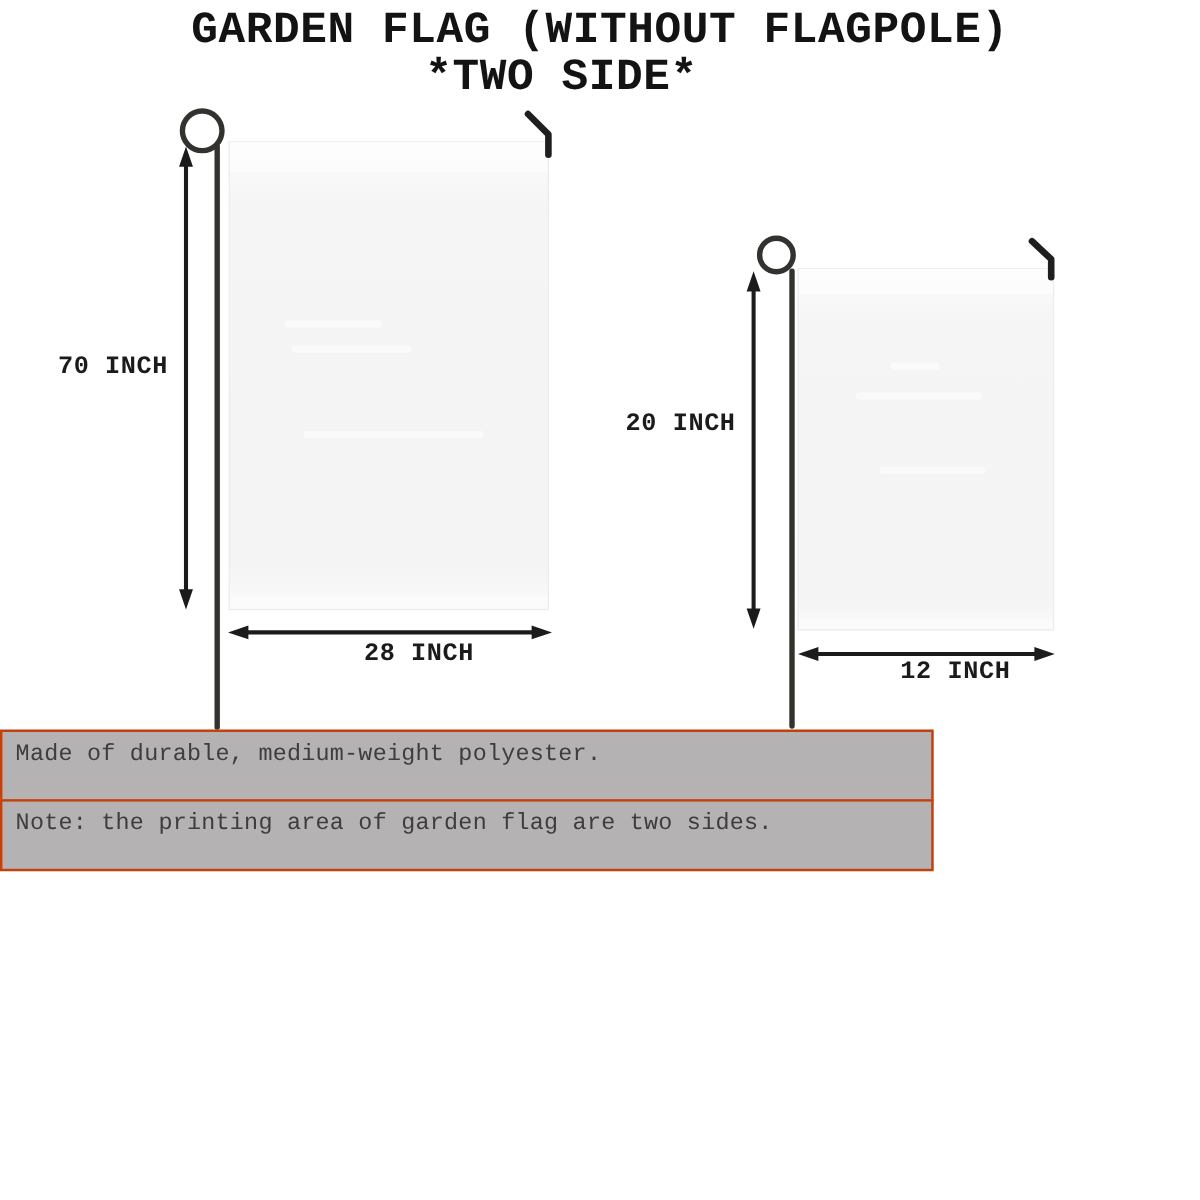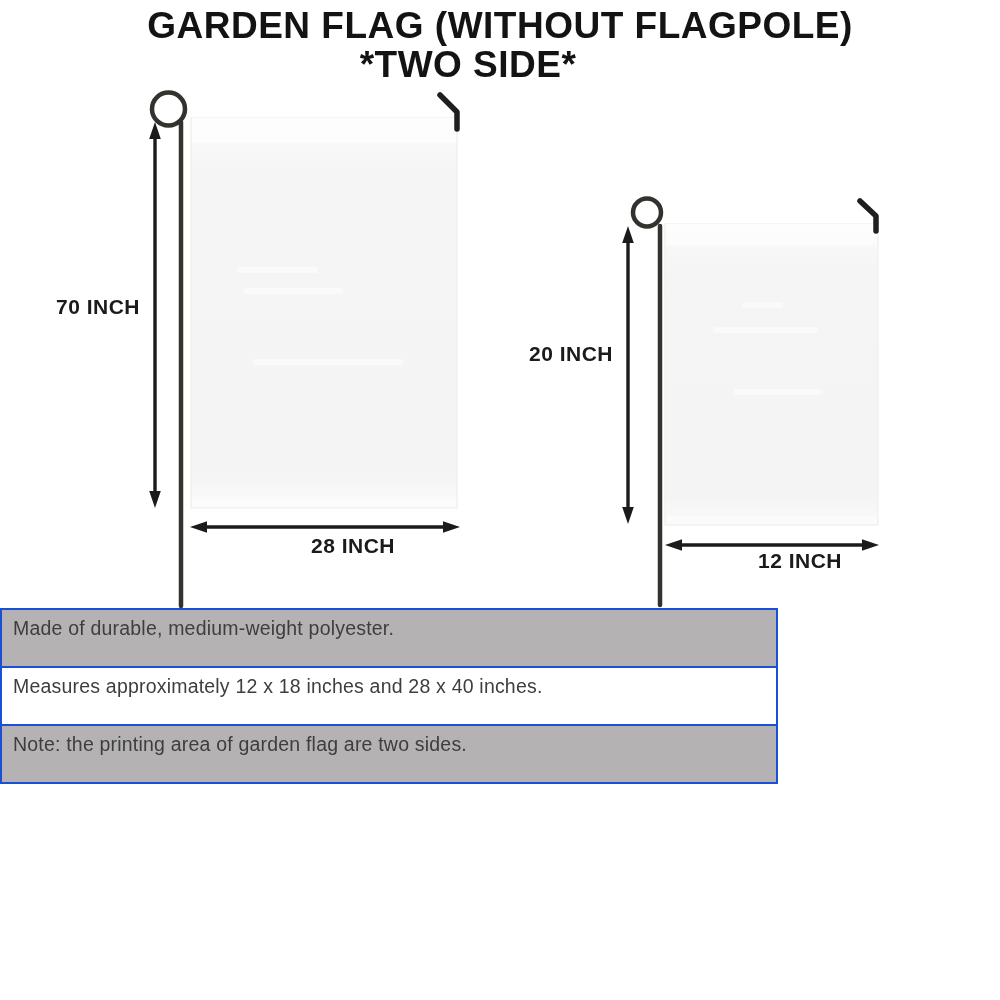--- a/index.html
+++ b/index.html
@@ -1,20 +1,20 @@
 <!DOCTYPE html>
 <html><head>
 <meta charset="utf-8">
 <style>
   html,body{margin:0;padding:0;background:#ffffff;}
   .stage{
     position:relative;
     width:1000px;height:1000px;
     background:#ffffff;
-    font-family:Liberation Sans, sans-serif;
+    font-family:Liberation Mono, monospace;
     overflow:hidden;
   }
   
   .title-block{
     position:absolute;top:6px;left:0;width:1000px;
     text-align:center;color:#131313;
     font-weight:bold;letter-spacing:0.5px;
   }
   .title-line1{font-size:37px;line-height:40px;}
   .title-line2{font-size:37px;line-height:38px;transform:translateX(-32px);}
@@ -30,21 +30,21 @@
   .dim-28{left:255px;top:534px;width:140px;text-align:right;}
   .dim-18{left:493px;top:342px;width:120px;text-align:right;}
   .dim-12{left:702px;top:549px;width:140px;text-align:right;}
   
   .features{
     position:absolute;left:0;top:608px;width:778px;
   }
   .feature-row{
     box-sizing:border-box;
     width:778px;height:60px;
-    border:2px solid #1d4ed8;
+    border:2px solid #c2410c;
     background:#ffffff;
     padding:7px 12px 0 11px;
     font-size:19.5px;color:#3e3e3e;
     letter-spacing:0.2px;
   }
   .feature-row + .feature-row{margin-top:-2px;}
   .feature-row.gray{background:#b4b2b2;}
 </style>
 </head>
 <body>
@@ -121,17 +121,16 @@
     </g>
   </svg>
 
   <div class="dim-label dim-40">70 INCH</div>
   <div class="dim-label dim-28">28 INCH</div>
   <div class="dim-label dim-18">20 INCH</div>
   <div class="dim-label dim-12">12 INCH</div>
 
   <div class="features">
     <div class="feature-row gray">Made of durable, medium-weight polyester.</div>
-    <div class="feature-row">Measures approximately 12 x 18 inches and 28 x 40 inches.</div>
     <div class="feature-row gray">Note: the printing area of garden flag are two sides.</div>
   </div>
 
 </div>
 
 </body></html>

